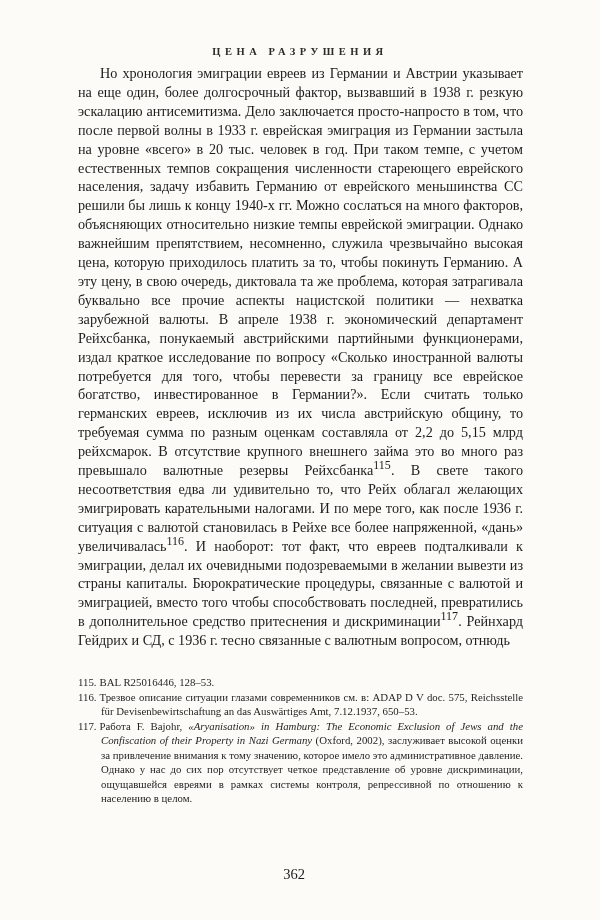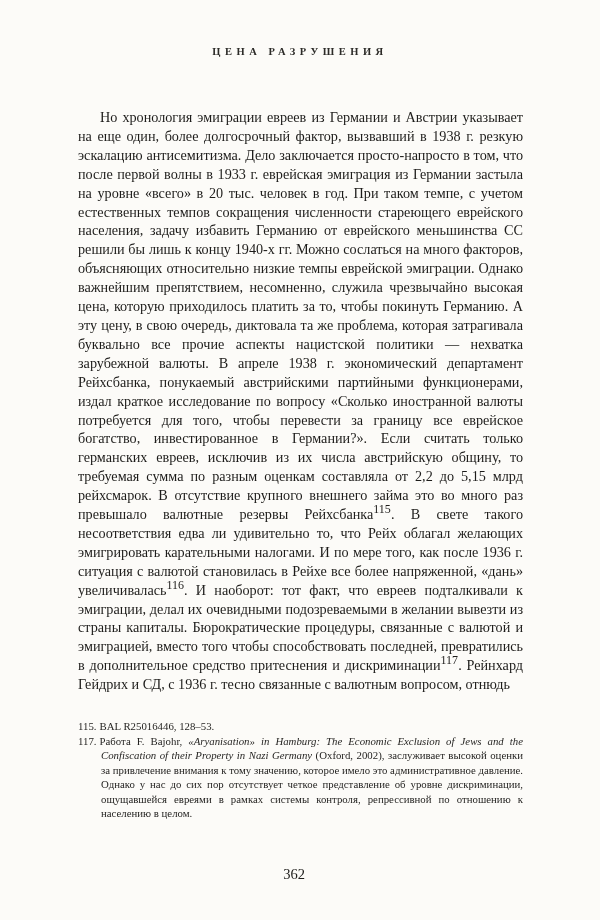--- a/index.html
+++ b/index.html
@@ -8,21 +8,21 @@
     font-family: "Liberation Serif", "DejaVu Serif", serif;
     background: #f4f3f0;
   }
   .page {
     position: relative;
     width: 600px;
     height: 920px;
     background: #fcfbf8;
     color: #1d1c1a;
     overflow: hidden;
-    padding: 108px 77px 0 78px;
+    padding: 64px 77px 0 78px;
   }
   .running-head {
     position: absolute;
     top: 46px;
     left: 0;
     right: 0;
     text-align: center;
     font-size: 10.5px;
     letter-spacing: 4.5px;
     font-weight: bold;
@@ -73,20 +73,23 @@
   <div class="running-head">ЦЕНА РАЗРУШЕНИЯ</div>
 
   <div class="body-text"><span>Но хронология эмиграции евреев из Германии и Австрии указывает на еще один, более долгосрочный фактор, вызвавший в 1938 г. резкую эскалацию антисемитизма. Дело заключается просто-напросто в том, что после первой волны в 1933 г. еврейская эмиграция из Германии застыла на уровне «всего» в 20 тыс. человек в год. При таком темпе, с учетом естественных темпов сокращения численности стареющего еврейского населения, задачу избавить Германию от еврейского меньшинства СС решили бы лишь к концу 1940-х гг. Можно сослаться на много факторов, объясняющих относительно низкие темпы еврейской эмиграции. Однако важнейшим препятствием, несомненно, служила чрезвычайно высокая цена, которую приходилось платить за то, чтобы покинуть Германию. А эту цену, в свою очередь, диктовала та же проблема, которая затрагивала буквально все прочие аспекты нацистской политики — нехватка зарубежной валюты. В апреле 1938 г. экономический департамент Рейхсбанка, понукаемый австрийскими партийными функционерами, издал краткое исследование по вопросу «Сколько иностранной валюты потребуется для того, чтобы перевести за границу все еврейское богатство, инвестированное в Германии?». Если считать только германских евреев, исключив из их числа австрийскую общину, то требуемая сумма по разным оценкам составляла от 2,2 до 5,15 млрд рейхсмарок. В отсутствие крупного внешнего займа это во много раз превышало валютные резервы Рейхсбанка</span><sup>115</sup><span>. В свете такого несоответствия едва ли удивительно то, что Рейх облагал желающих эмигрировать карательными налогами. И по мере того, как после 1936 г. ситуация с валютой становилась в Рейхе все более напряженной, «дань» увеличивалась</span><sup>116</sup><span>. И наоборот: тот факт, что евреев подталкивали к эмиграции, делал их очевидными подозреваемыми в желании вывезти из страны капиталы. Бюрократические процедуры, связанные с валютой и эмиграцией, вместо того чтобы способствовать последней, превратились в дополнительное средство притеснения и дискриминации</span><sup>117</sup><span>. Рейнхард Гейдрих и СД, с 1936 г. тесно связанные с валютным вопросом, отнюдь</span></div>
 
   <div class="footnotes">
 
     <div class="footnote">
       <span class="fn-num">115.</span><span class="fn-text"><span>BAL R25016446, 128–53.</span></span>
     </div>
 
+    <div class="footnote">
+      <span class="fn-num">116.</span><span class="fn-text"><span>Трезвое описание ситуации глазами современников см. в: ADAP D V doc. 575, Reichsstelle für Devisenbewirtschaftung an das Auswärtiges Amt, 7.12.1937, 650–53.</span></span>
+    </div>
 
     <div class="footnote">
       <span class="fn-num">117.</span><span class="fn-text"><span>Работа F. Bajohr, </span><span style="font-style: italic;">«Aryanisation» in Hamburg: The Economic Exclusion of Jews and the Confiscation of their Property in Nazi Germany</span><span> (Oxford, 2002), заслуживает высокой оценки за привлечение внимания к тому значению, которое имело это административное давление. Однако у нас до сих пор отсутствует четкое представление об уровне дискриминации, ощущавшейся евреями в рамках системы контроля, репрессивной по отношению к населению в целом.</span></span>
     </div>
 
   </div>
 
   <div class="page-number">362</div>
 
 </div>

